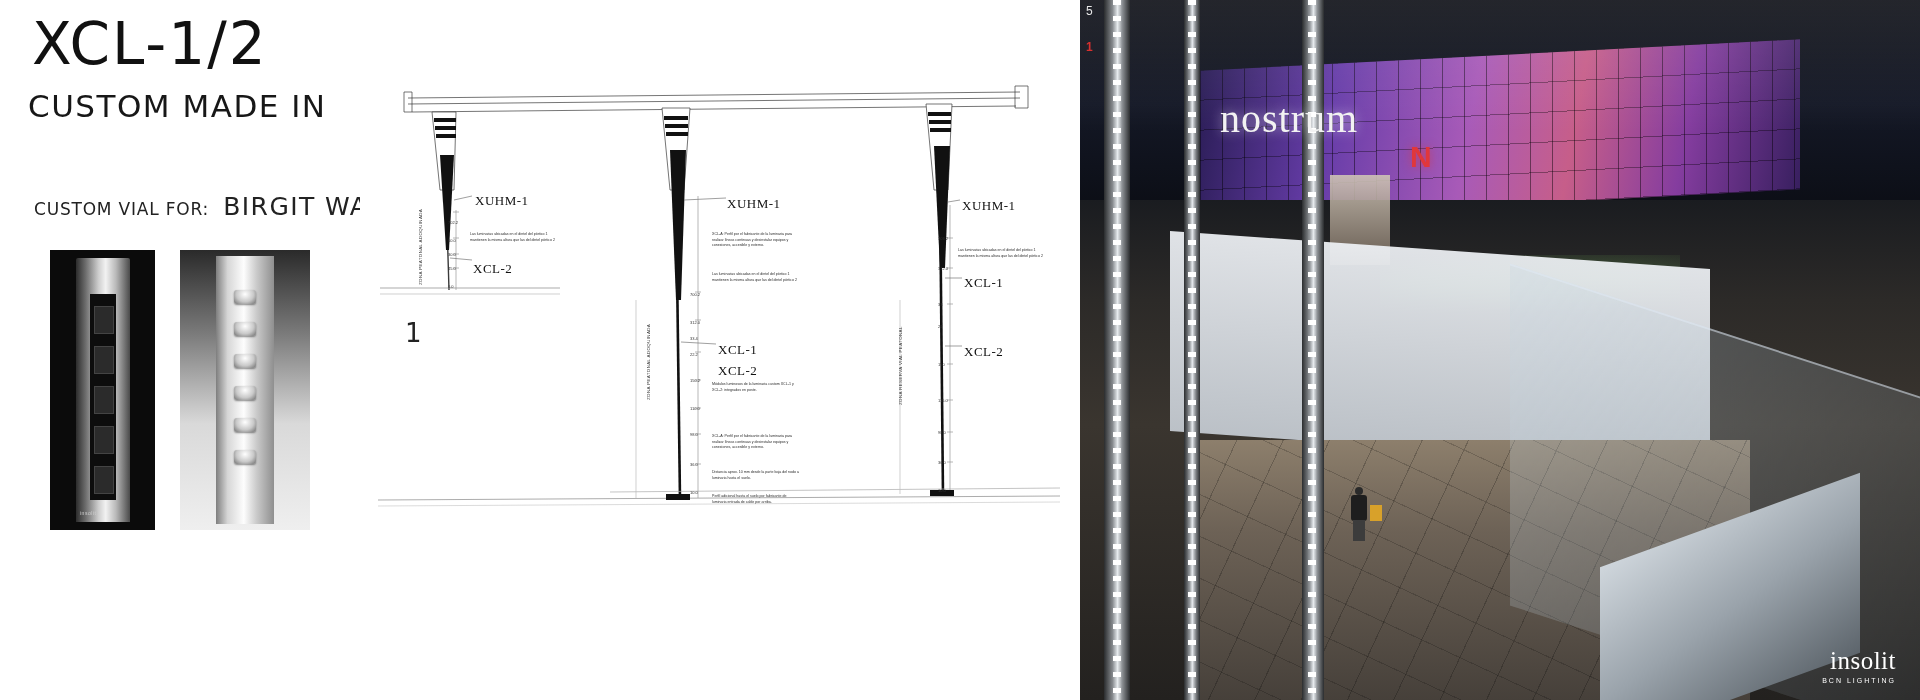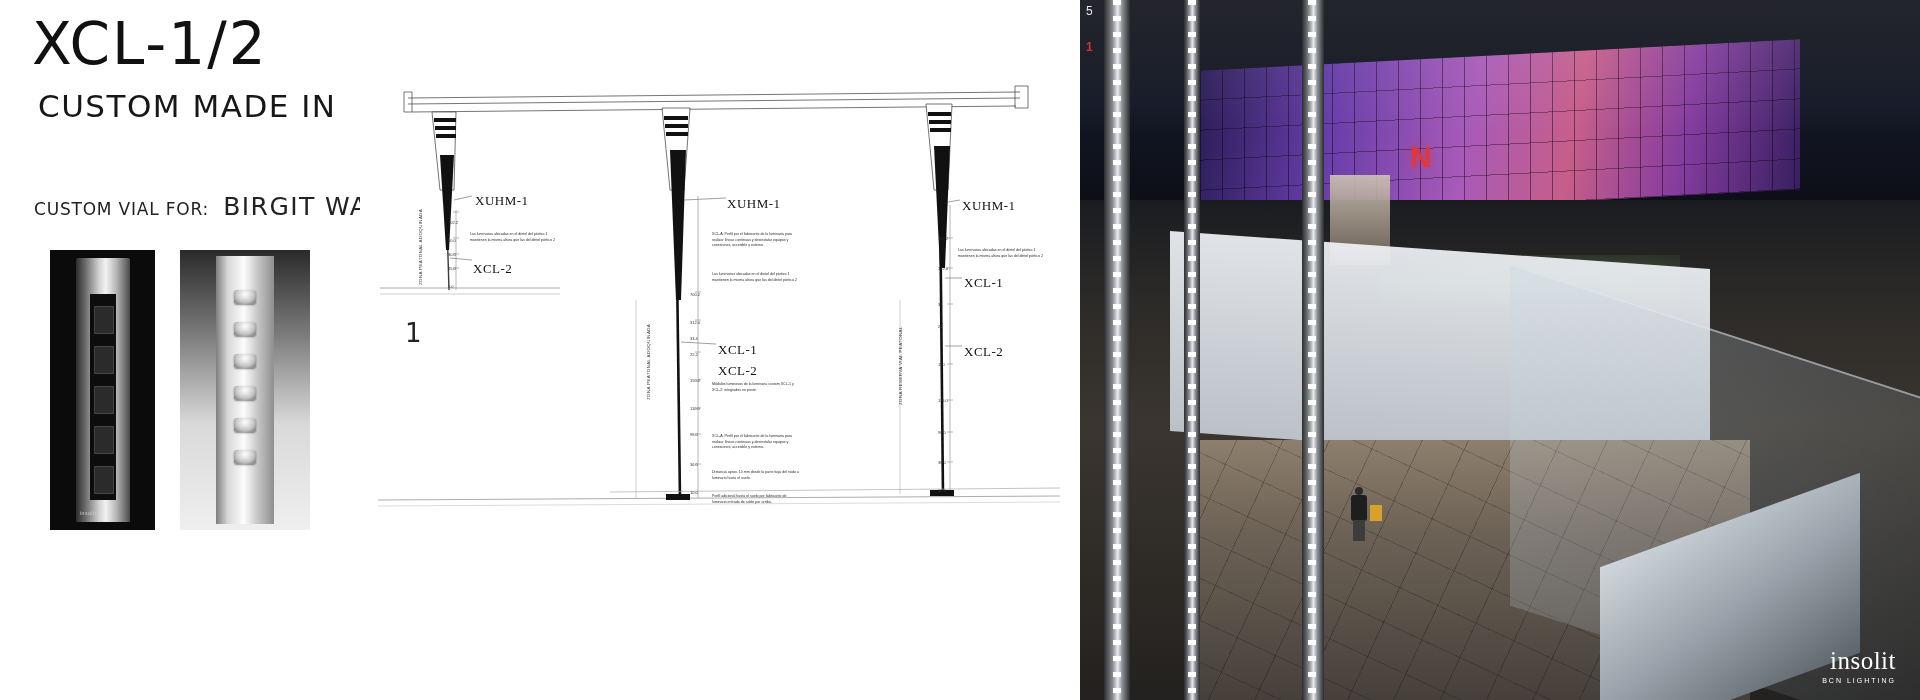--- a/index.html
+++ b/index.html
@@ -30,21 +30,21 @@
     position: absolute;
     left: 32px; top: 10px;
     font-size: 58px;
     letter-spacing: 2px;
     font-weight: 400;
     color: #111;
     font-family: "DejaVu Sans", sans-serif;
   }
   .title-sub1 {
     position: absolute;
-    left: 38px; top: 88px;
+    left: 28px; top: 88px;
     font-size: 31px;
     letter-spacing: 1.5px;
     color: #171717;
     font-family: "DejaVu Sans", sans-serif;
   }
   .title-sub2 {
     position: absolute;
     left: 34px; top: 132px;
     font-size: 26px;
     letter-spacing: 0.6px;
@@ -482,20 +482,21 @@
     </div>
     <div class="ph-bag"></div>
 
     <div class="ph-pillar p1"></div>
     <div class="ph-leds l1"></div>
     <div class="ph-pillar p2"></div>
     <div class="ph-leds l2"></div>
     <div class="ph-pillar p3"></div>
     <div class="ph-leds l3"></div>
 
+    <div class="ph-sign">nostrum</div>
     <div class="ph-sign-red">N</div>
 
     <div class="ph-marks">
       <span>5</span>
       <span class="red">1</span>
     </div>
 
     <div class="ph-brand">
       <div class="nm">insolit</div>
       <div class="tag">BCN LIGHTING</div>

